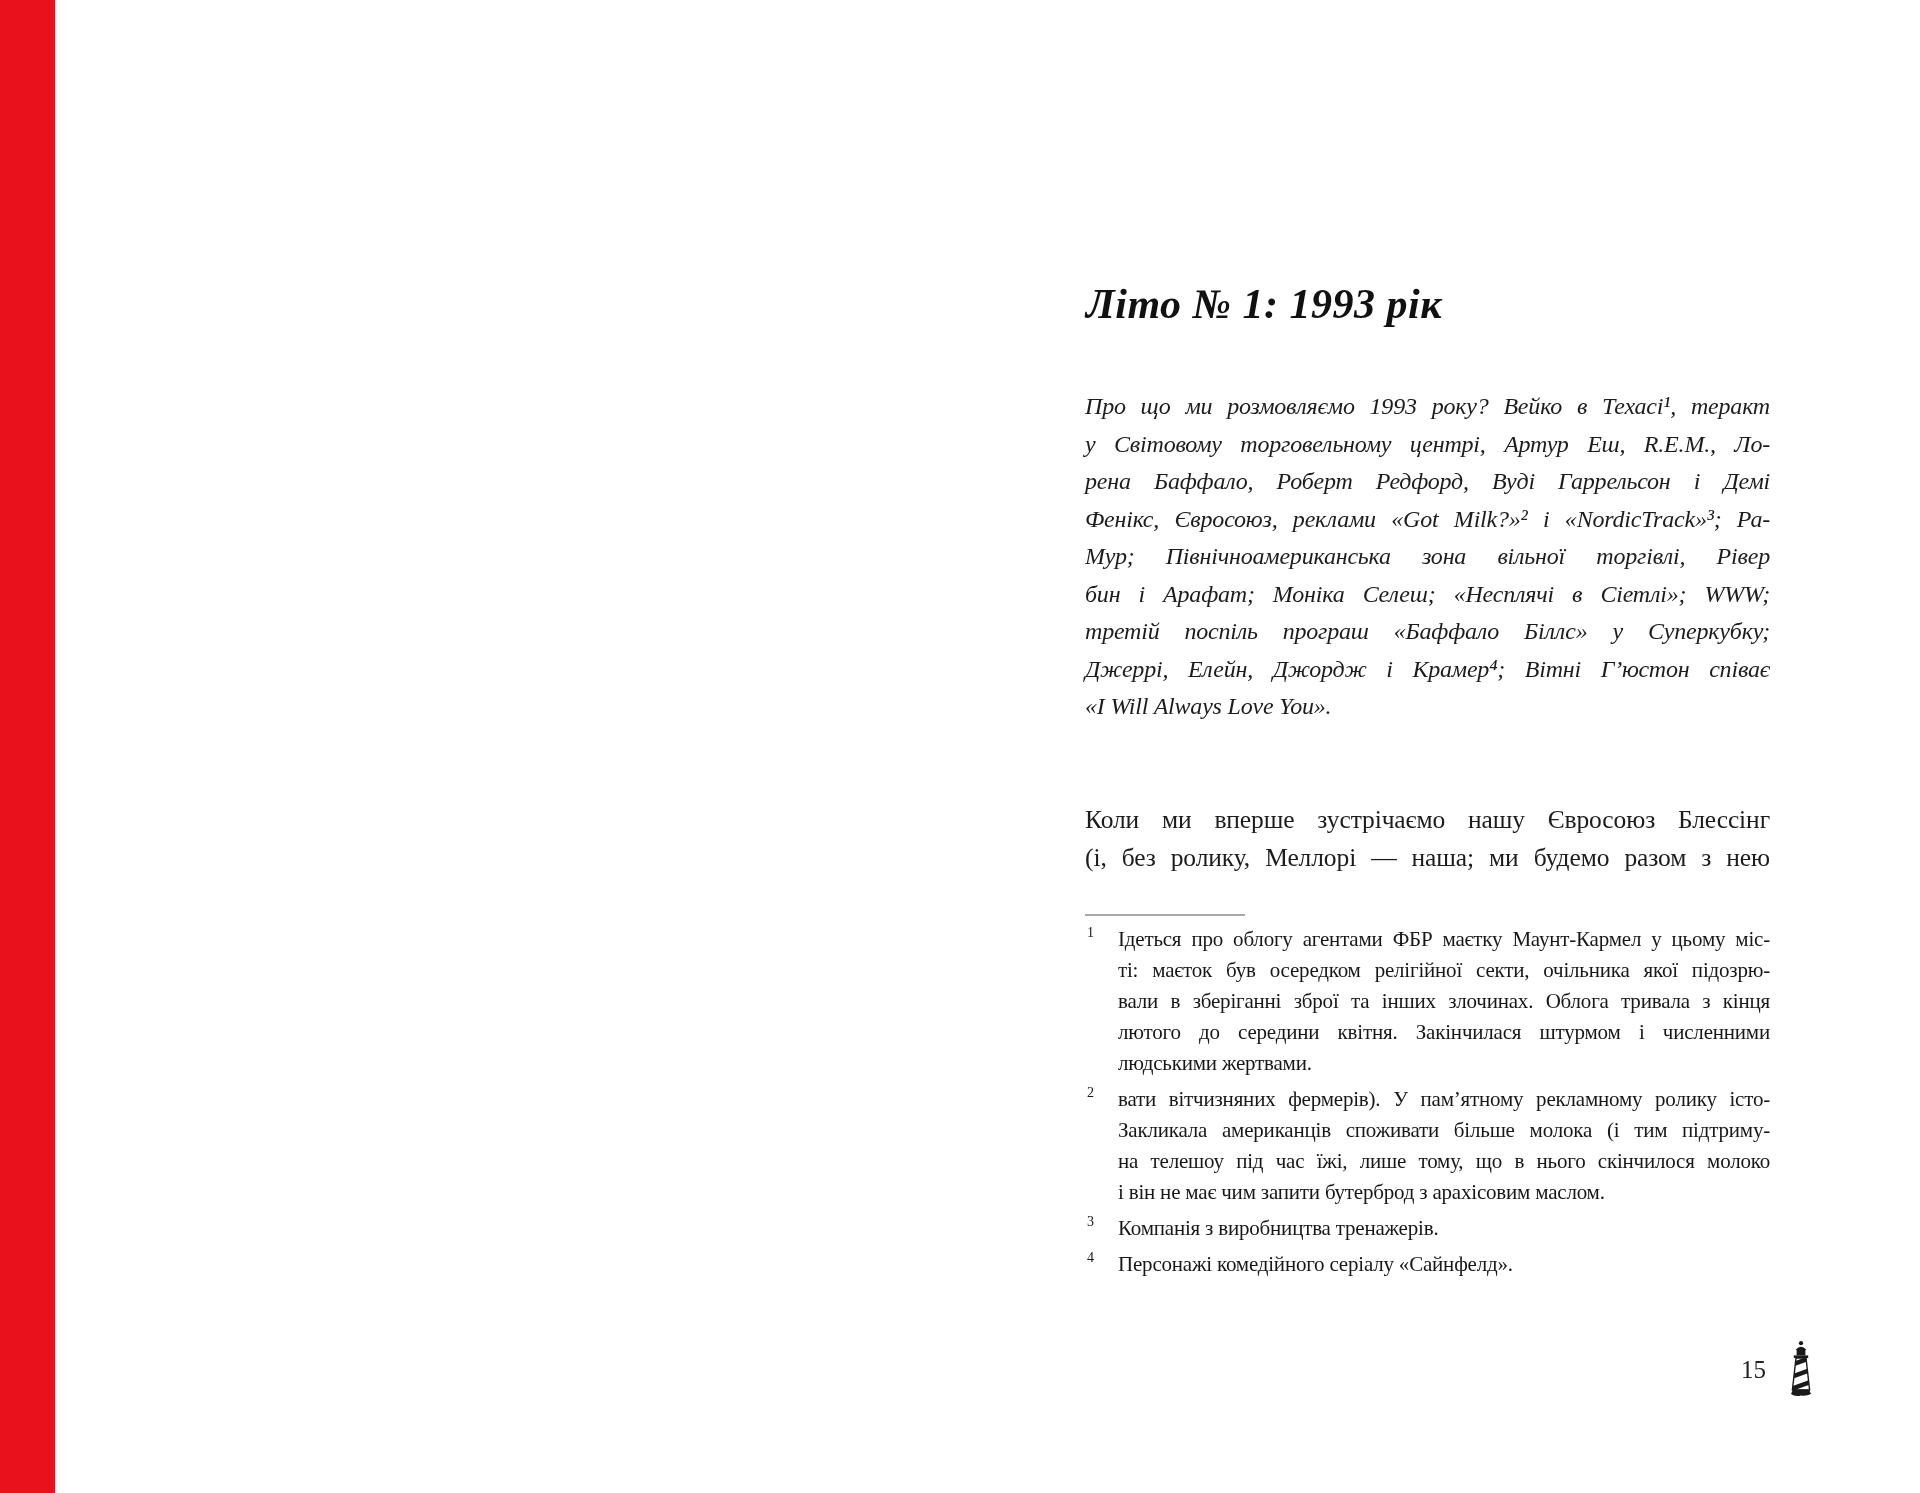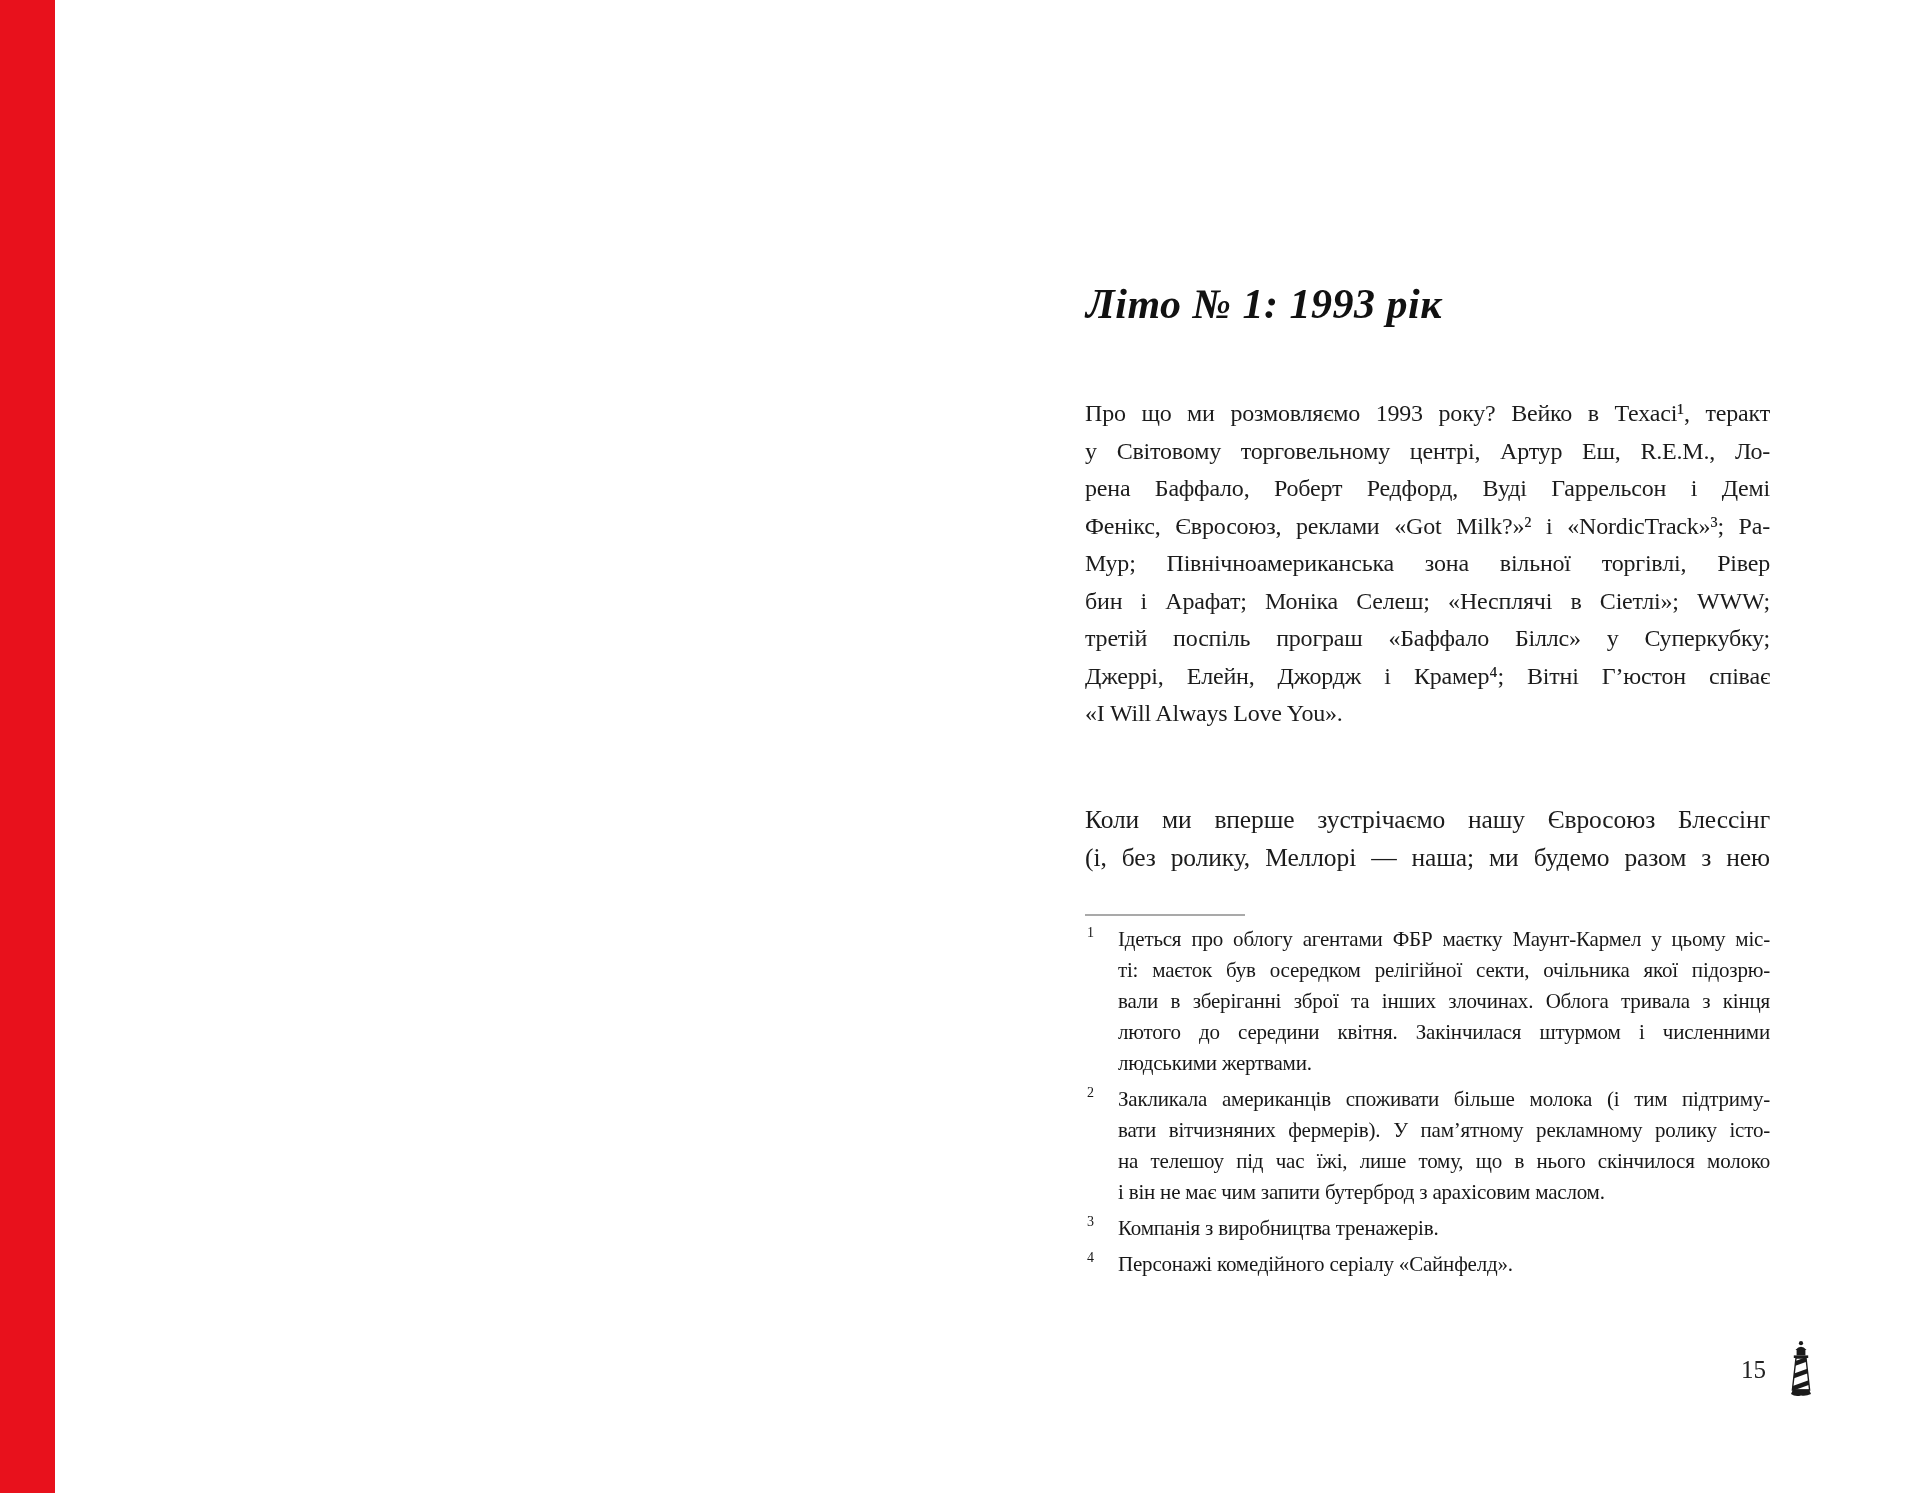--- a/index.html
+++ b/index.html
@@ -15,23 +15,22 @@
   }
   .chapter-title{
     position:absolute; left:1086px; top:252px;
     font-style:italic; font-weight:600; font-size:42px; line-height:48px;
     letter-spacing:0.5px; color:#111;
     white-space:nowrap;
     margin-top:28px;
   }
   .intro{
     position:absolute; left:1085px; top:388px; width:685px;
-    font-size:24px; line-height:37.5px;
+    font-style:italic; font-size:24px; line-height:37.5px;
     letter-spacing:-0.2px;
-    margin-top:7px;
   }
   .body-par{
     position:absolute; left:1085px; top:801px; width:685px;
     font-size:25.5px; line-height:38px; letter-spacing:-0.1px;
   }
   .fn-rule{
     position:absolute; left:1085px; top:914px; width:160px; height:2px;
     background:#a9a9a9;
   }
   .footnotes{
@@ -86,22 +85,22 @@
       <div class="fn-item">
         <span class="fn-marker">1</span>
         <div class="tline just">Ідеться про облогу агентами ФБР маєтку Маунт-Кармел у цьому міс-</div>
         <div class="tline just">ті: маєток був осередком релігійної секти, очільника якої підозрю-</div>
         <div class="tline just">вали в зберіганні зброї та інших злочинах. Облога тривала з кінця</div>
         <div class="tline just">лютого до середини квітня. Закінчилася штурмом і численними</div>
         <div class="tline left">людськими жертвами.</div>
       </div>
       <div class="fn-item">
         <span class="fn-marker">2</span>
+        <div class="tline just">вати вітчизняних фермерів). У пам’ятному рекламному ролику істо-</div>
         <div class="tline just">Закликала американців споживати більше молока (і тим підтриму-</div>
-        <div class="tline just">вати вітчизняних фермерів). У пам’ятному рекламному ролику істо-</div>
         <div class="tline just">на телешоу під час їжі, лише тому, що в нього скінчилося молоко</div>
         <div class="tline left">і він не має чим запити бутерброд з арахісовим маслом.</div>
       </div>
       <div class="fn-item">
         <span class="fn-marker">3</span>
         <div class="tline left">Компанія з виробництва тренажерів.</div>
       </div>
       <div class="fn-item">
         <span class="fn-marker">4</span>
         <div class="tline left">Персонажі комедійного серіалу «Сайнфелд».</div>

